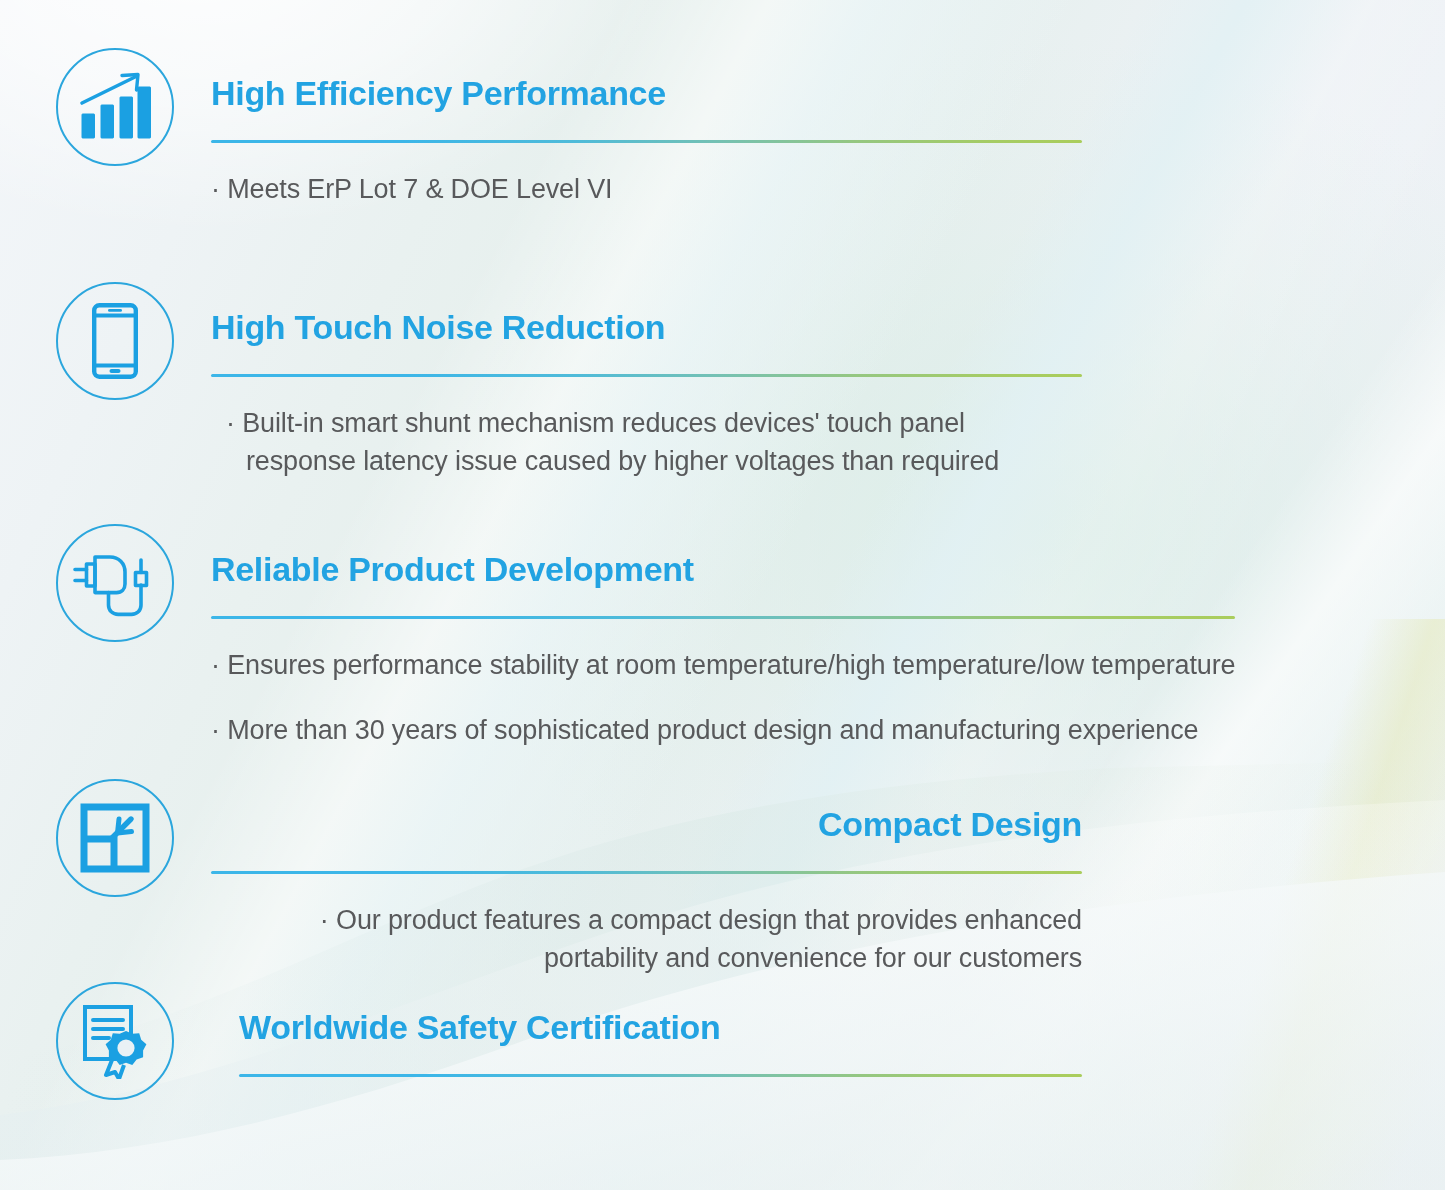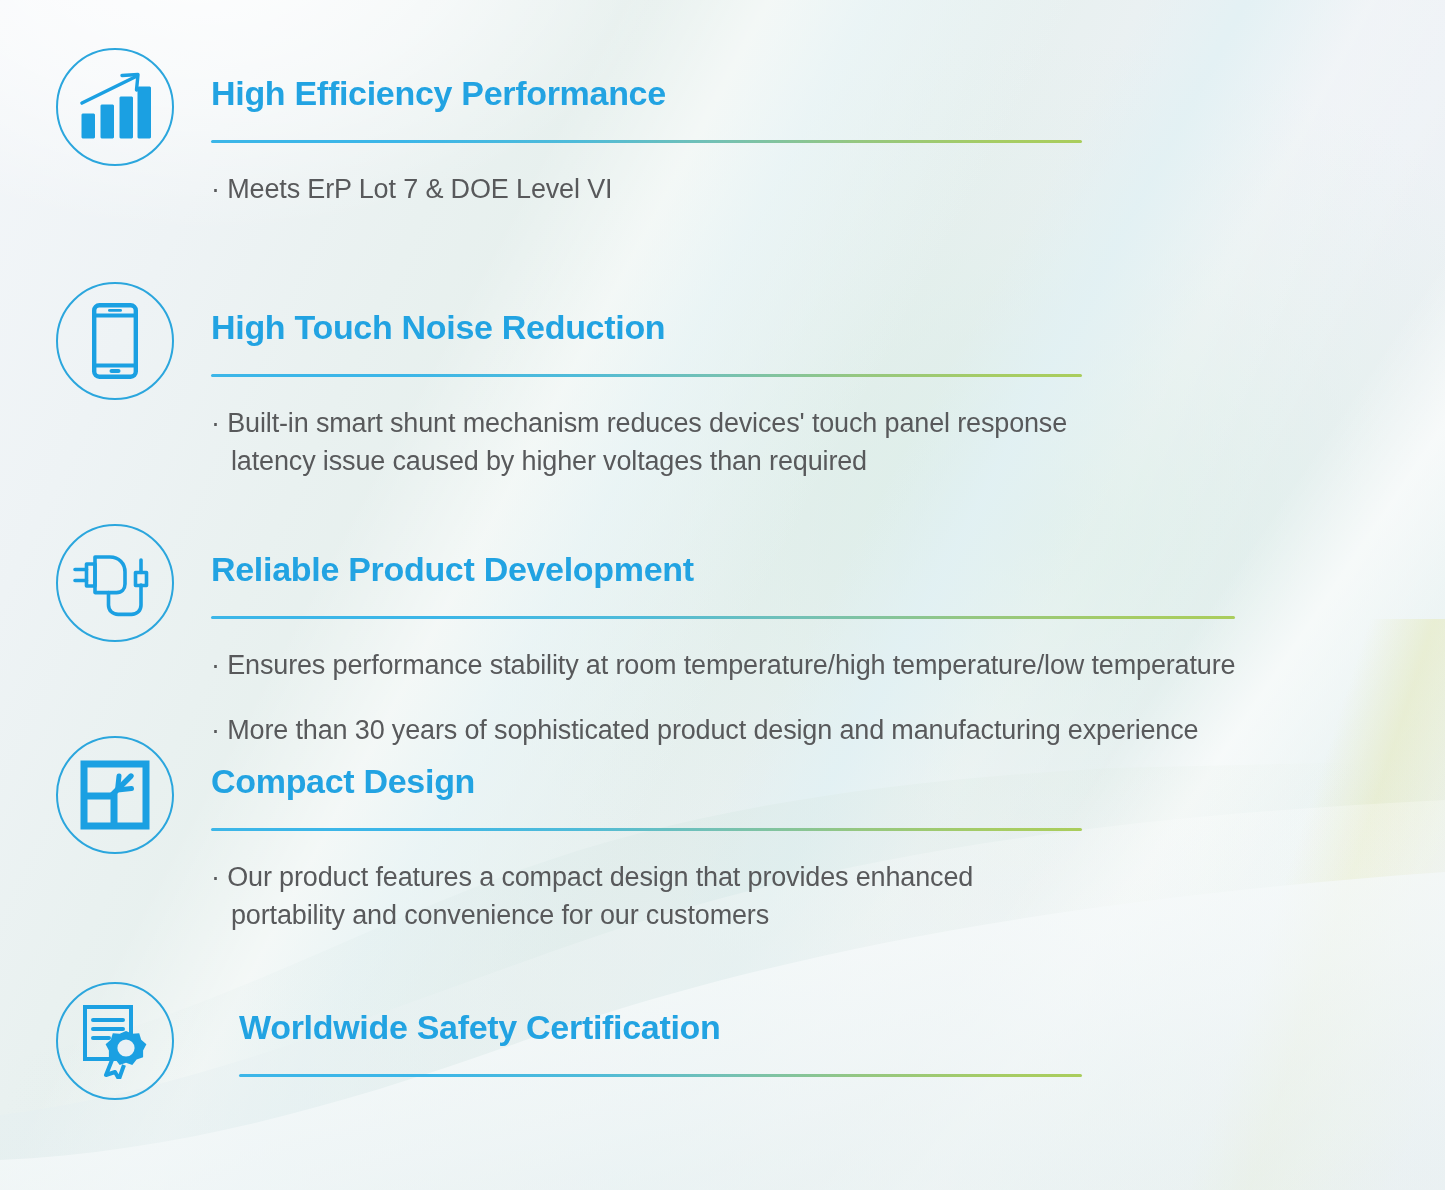--- a/index.html
+++ b/index.html
@@ -162,21 +162,21 @@
   }
   .bullet.wrap { white-space: normal; }
   .bullet .dot {
     color: #58595b;
   }
 
   
   #feature-1 { top: 48px; }
   #feature-2 { top: 282px; }
   #feature-3 { top: 524px; }
-  #feature-4 { top: 736px; }
+  #feature-4 { top: 779px; text-align: right; }
   #feature-5 { top: 982px; gap: 28px; }
 </style>
 </head>
 <body>
 
 <div id="page">
 
   <div class="bg-layer bg-glow-tl"></div>
   <div class="bg-layer bg-green-wash"></div>
   <div class="bg-layer bg-diag-a"></div>
@@ -246,21 +246,21 @@
             <path d="M2.2 62.5 H43.8" stroke="#1ba0e2" stroke-width="4.2"></path>
             <rect x="16" y="6" width="14" height="2.8" rx="1.4" fill="#1ba0e2"></rect>
             <rect x="17.5" y="66" width="11" height="4" rx="2" fill="#1ba0e2"></rect>
           </svg>
         </div>
       </div>
       <div class="feature-body">
         <h2 class="feature-title">High Touch Noise Reduction</h2>
         <div class="divider"></div>
         <div class="bullets">
-          <p class="bullet wrap" style="text-indent:-20px; padding-left:20px; max-width:1160px;">
+          <p class="bullet wrap" style="text-indent:-20px; padding-left:20px; max-width:1160px;margin-left:15px;">
             <span class="dot">·</span>
             <span>Built-in smart shunt mechanism reduces devices' touch panel response latency issue caused by higher voltages than required</span>
           </p>
         </div>
       </div>
     </section>
 
     <section class="feature" id="feature-3">
       <div class="icon-wrap">
         <div class="icon-circle">

